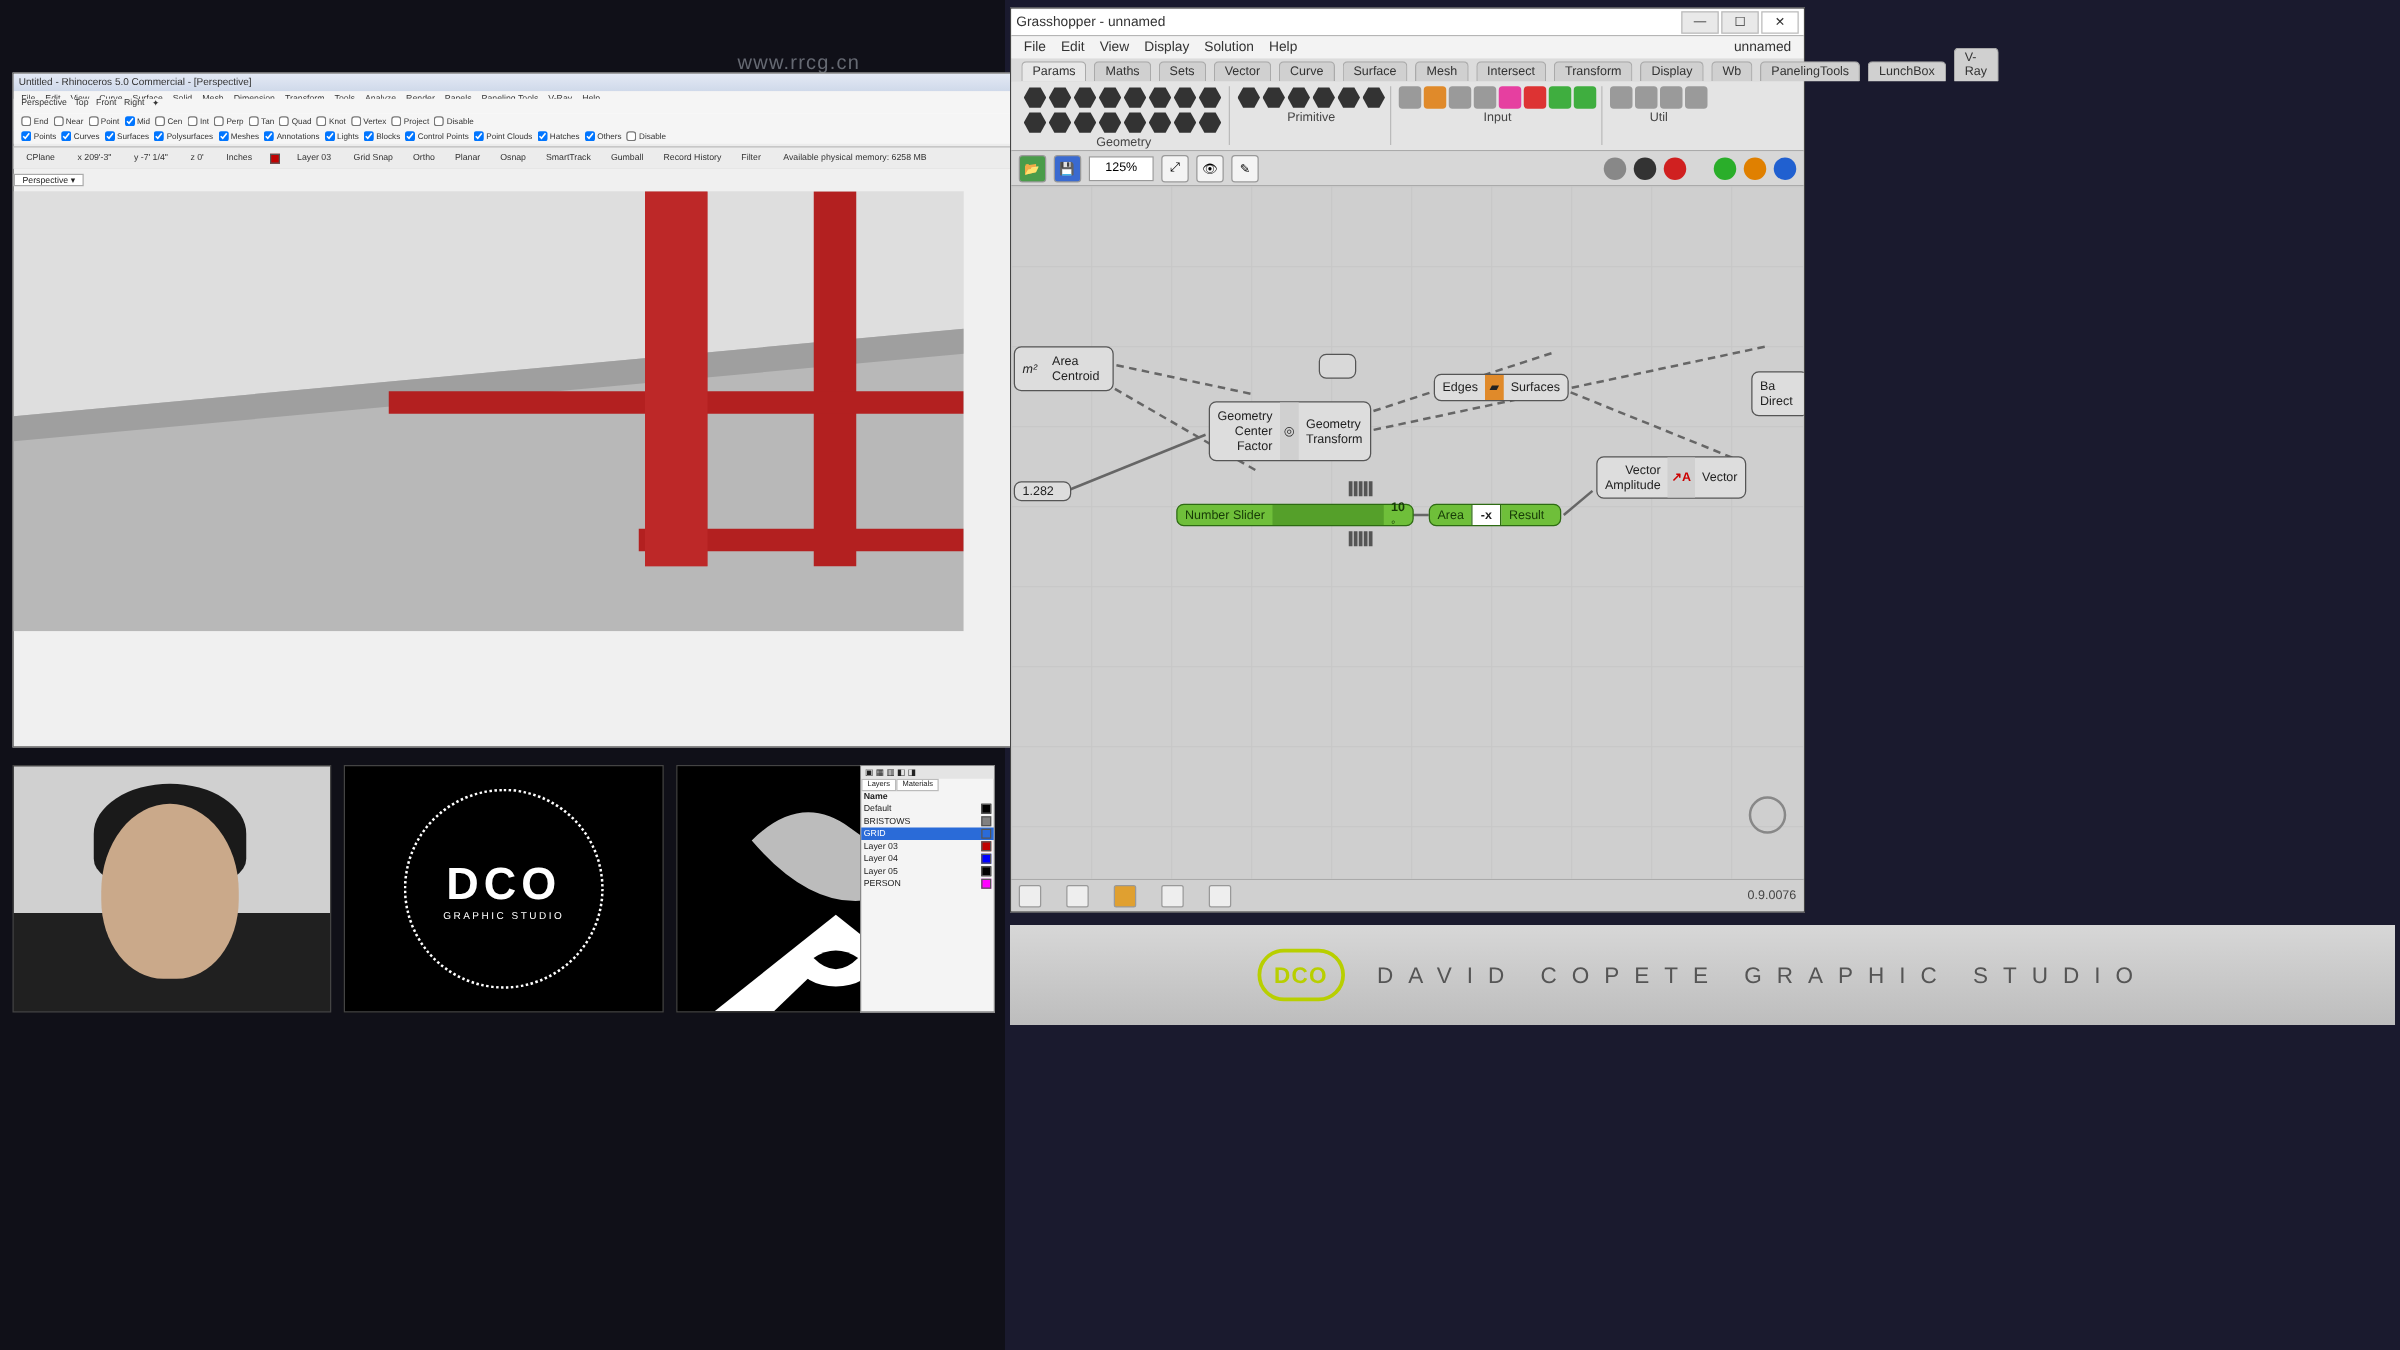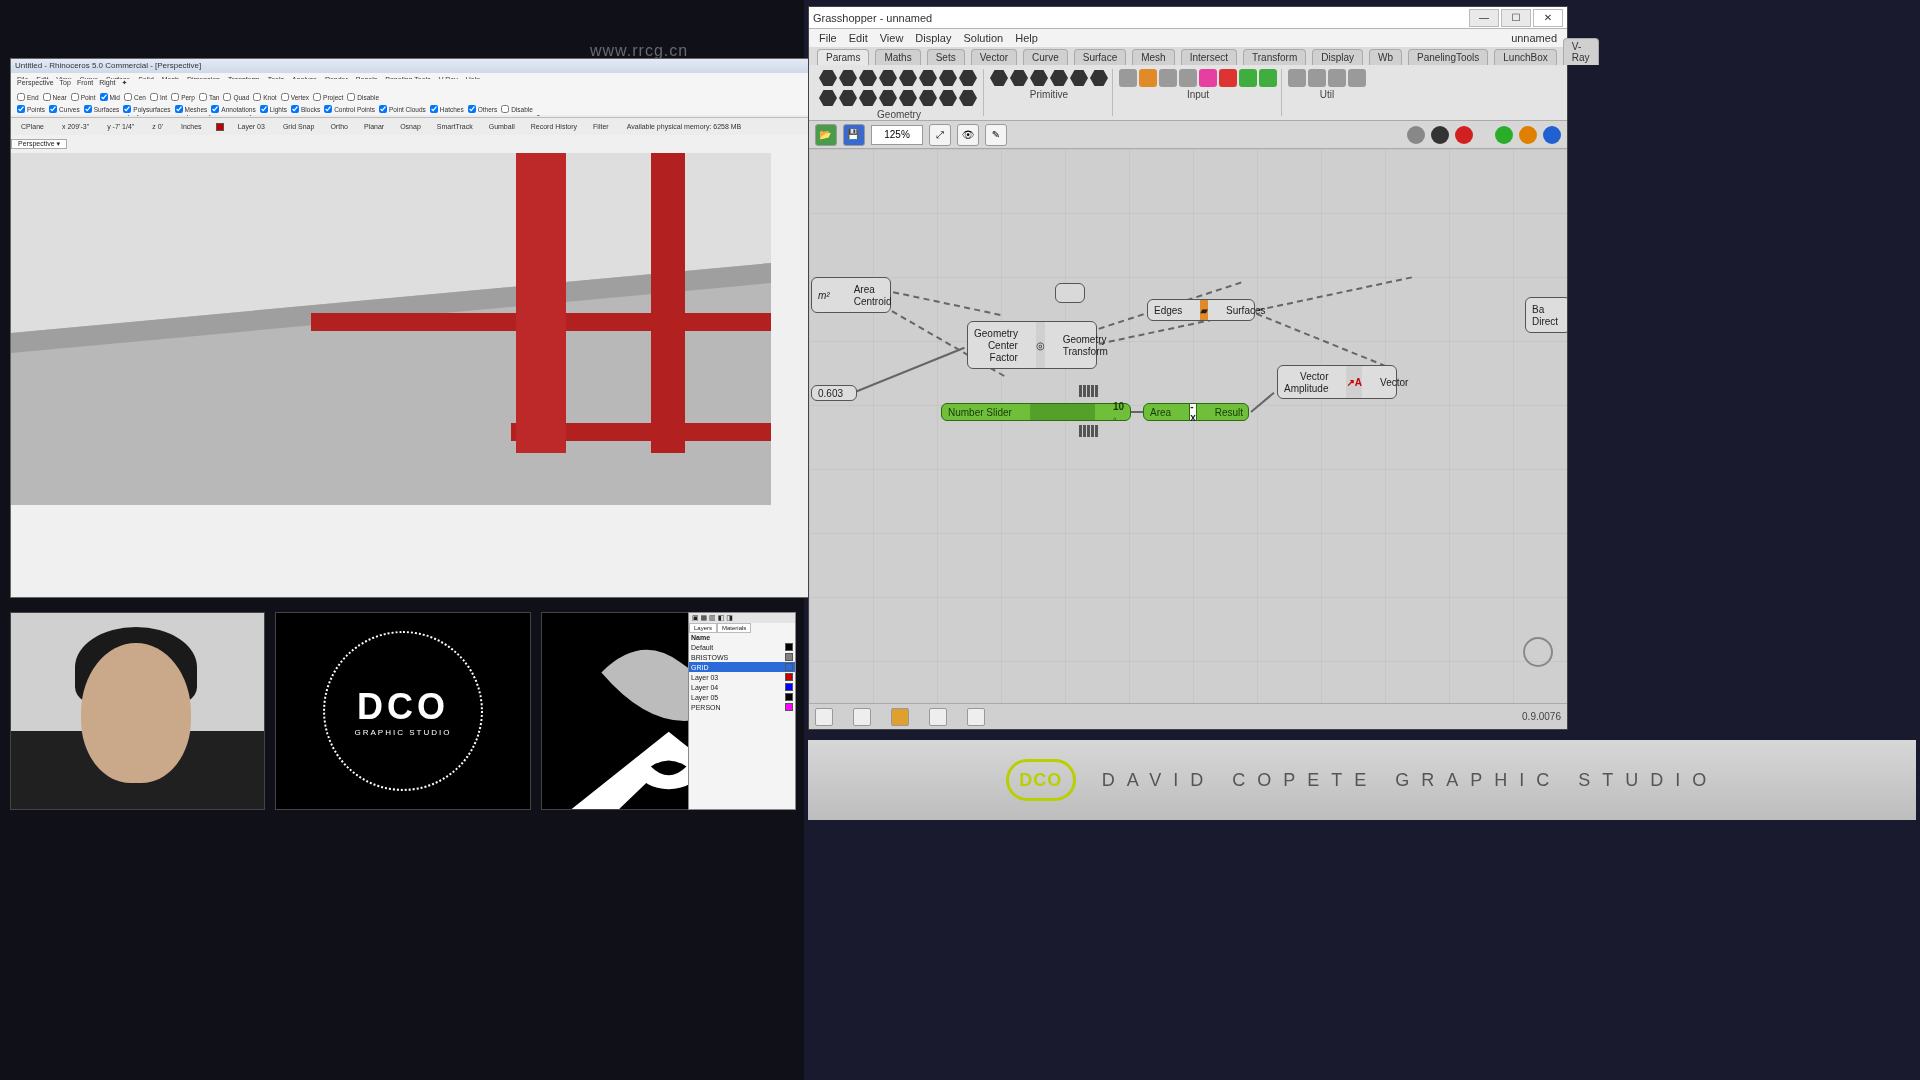--- a/index.html
+++ b/index.html
@@ -86,21 +86,21 @@
 #site-watermark { position:absolute; left:590px; top:42px; color:#8a8f99; font-size:16px;
   letter-spacing:1px; opacity:.7; }
 
 
 #gh-window { position:absolute; left:808px; top:6px; width:636px; height:724px;
   background:#cfcfcf; border:1px solid #444; display:flex; flex-direction:column;
   transform-origin: top left; }
 
 #gh-window { transform: scale(1.0); width:636px; }
 
-#gh-window { left:808px; top:6px; width:760px; height:724px; }
+#gh-window { left:808px; top:6px; width:636px; height:724px; }
 
 
 
 
 #gh-titlebar { height:22px; background:#fff; border-bottom:1px solid #b5b5b5;
   display:flex; align-items:center; justify-content:space-between; padding:0 4px;
   font-size:11px; color:#333; }
 #gh-titlebar .ctrls { display:flex; gap:2px; }
 .win-btn { width:30px; height:18px; background:#e9e9e9; border:1px solid #bbb; font-size:10px;
   display:flex; align-items:center; justify-content:center; }
@@ -139,21 +139,21 @@
 .qb-r { width:18px; height:18px; border-radius:50%; }
 .qb-r.grey{background:#888;} .qb-r.dark{background:#333;} .qb-r.red{background:#d02020;}
 .qb-r.green{background:#2aae2a;} .qb-r.orange{background:#e08000;} .qb-r.blue{background:#2060d0;}
 
 #gh-canvas { flex:1; background:#cfcfcf; position:relative; overflow:hidden;
   background-image: linear-gradient(#c6c6c6 1px, transparent 1px),
                     linear-gradient(90deg,#c6c6c6 1px, transparent 1px);
   background-size: 64px 64px; }
 
 .gh-comp { position:absolute; background:#ddd; border:1px solid #555; border-radius:6px;
-  font-size:10px; color:#222; display:flex; align-items:stretch;gap:12px; }
+  font-size:10px; color:#222; display:flex; align-items:stretch; }
 .gh-comp .body { padding:2px 6px; display:flex; flex-direction:column; justify-content:center; gap:1px; }
 .gh-comp.green { background:#6fbf3a; border-color:#2d6b12; }
 .gh-comp.green .body { color:#173b07; }
 .gh-relay { position:absolute; width:30px; height:20px; background:#d9d9d9;
   border:1px solid #555; border-radius:6px; }
 .grip { position:absolute; width:26px; height:12px; display:flex; gap:1px; }
 .grip span { width:3px; height:12px; background:#555; }
 
 .wire { position:absolute; border-top:2px dashed #666; height:0; transform-origin:left center; }
 .wire.solid { border-top-style:solid; }
@@ -636,21 +636,21 @@
       </div>
       <div style="width:18px;background:#d0d0d0;display:flex;align-items:center;justify-content:center">◎</div>
       <div class="body">
         <span>Geometry</span>
         <span>Transform</span>
       </div>
     </div>
 
     <div class="gh-comp" style="left:2px; top:236px; width:46px; height:16px;">
       <div class="body">
-          <span>0.603</span>
+          <span>1.282</span>
         </div>
     </div>
 
     <div class="gh-comp green" style="left:132px; top:254px; width:190px; height:18px;">
       <div class="body" style="flex:0 0 auto">
         <span>Number Slider</span>
       </div>
       <div style="flex:1;background:#55a02a"></div>
       <div class="body" style="flex:0 0 auto;font-weight:bold">
         <span>10</span> ◦

